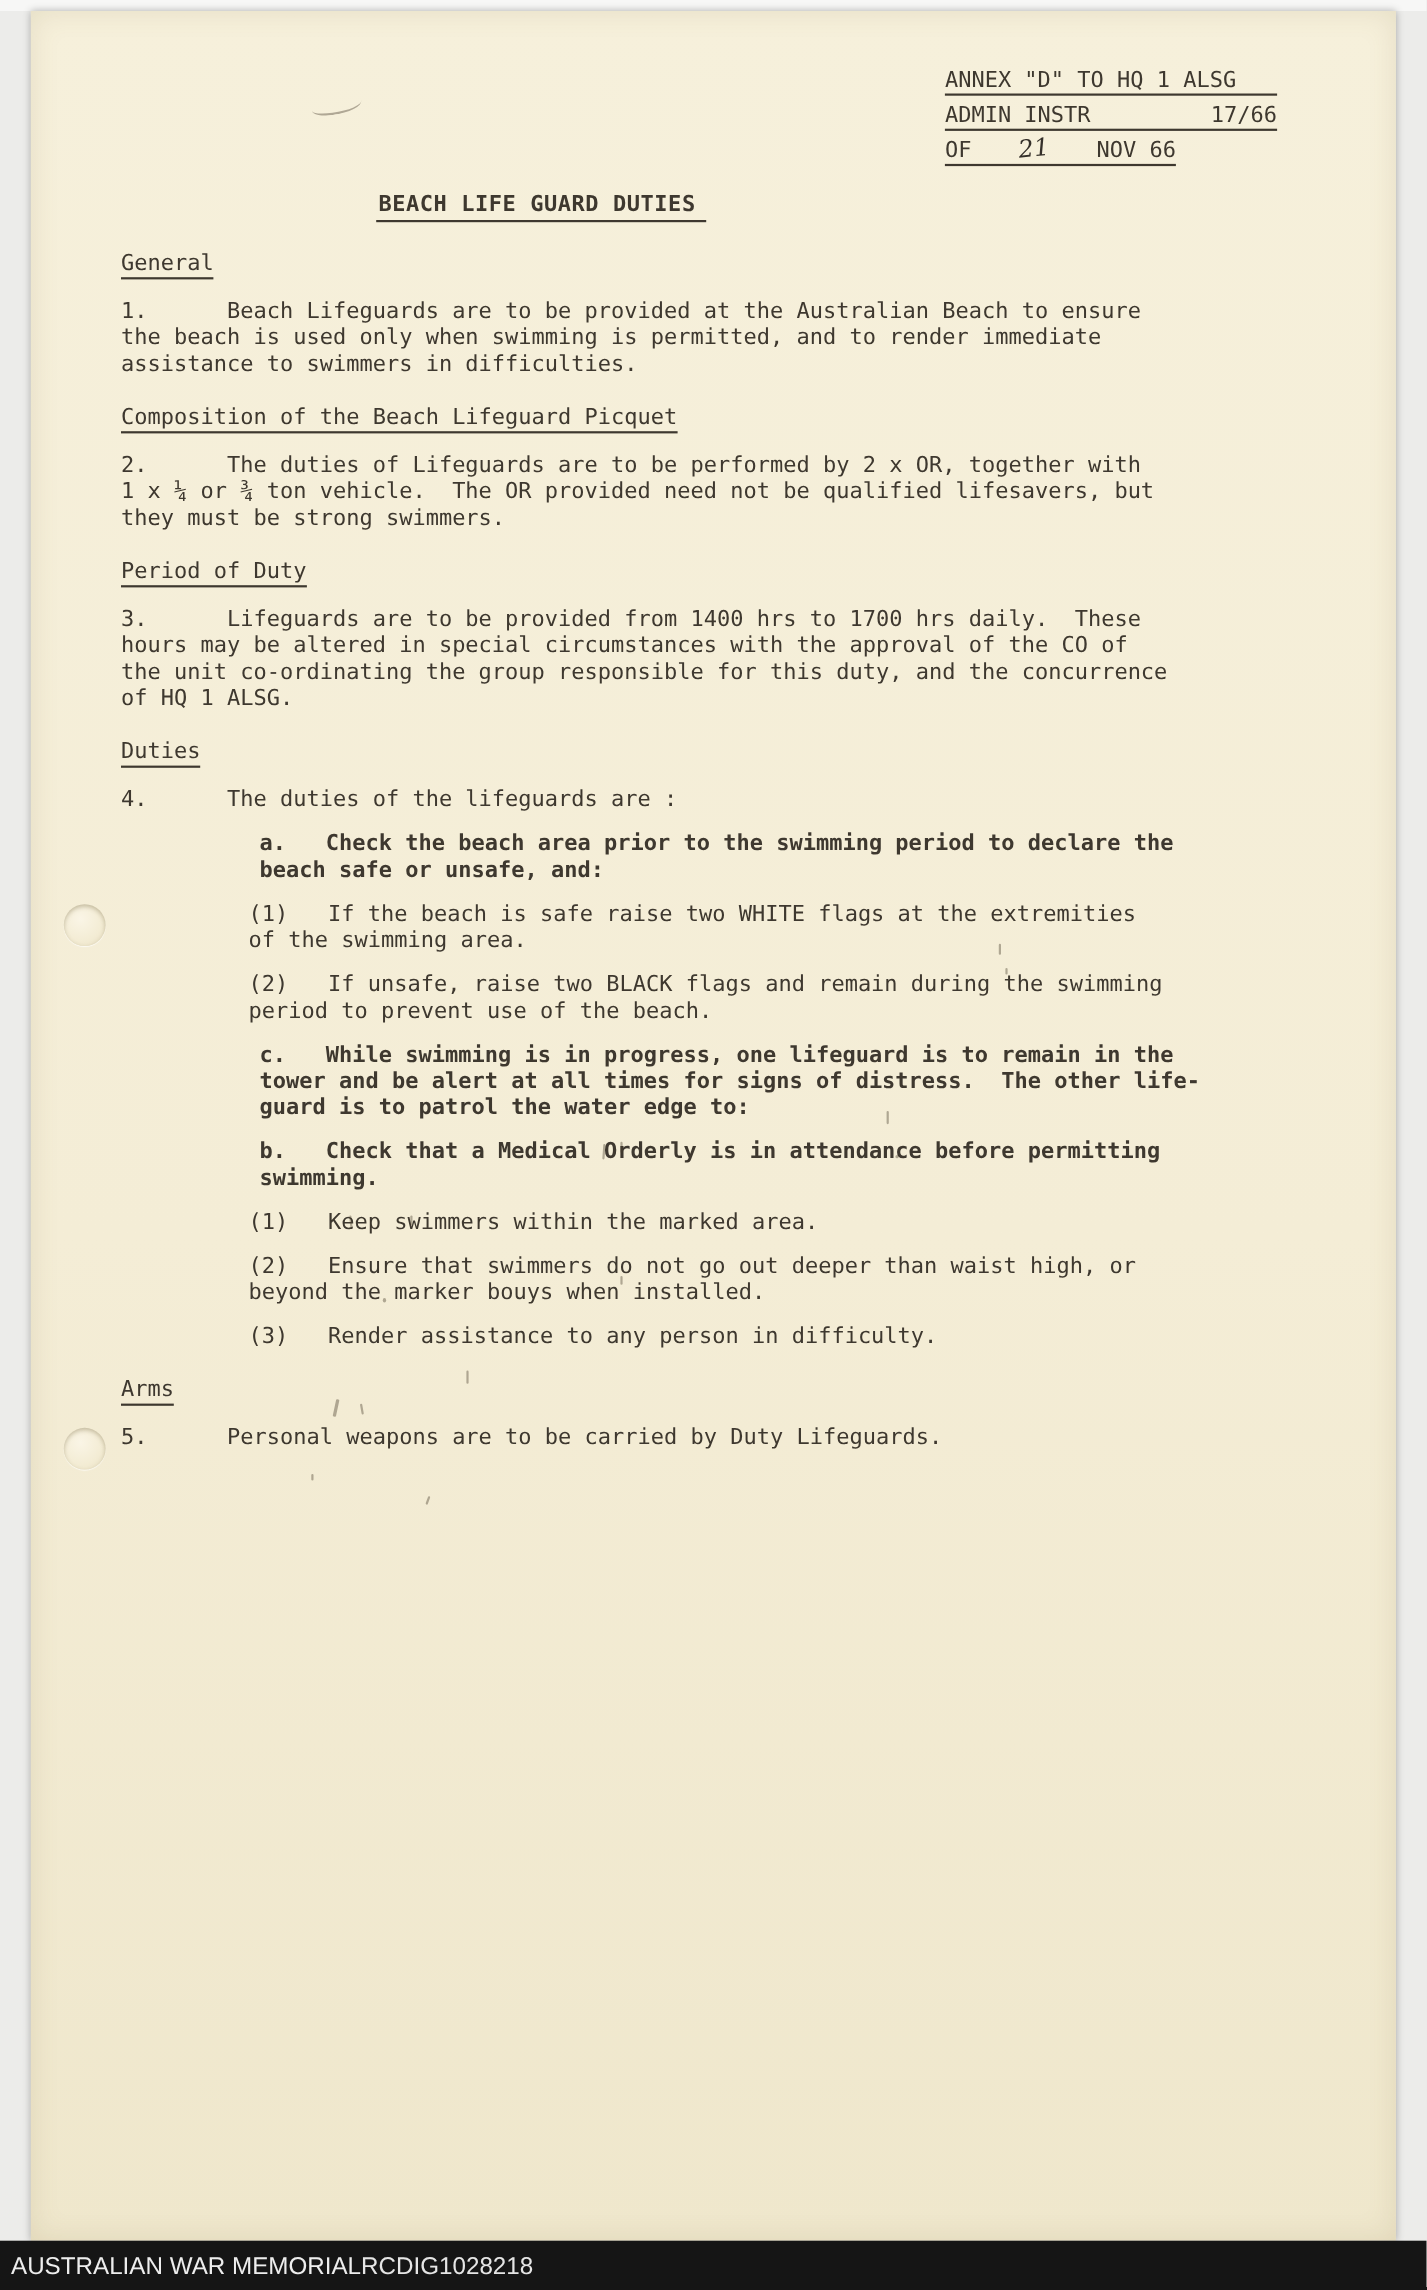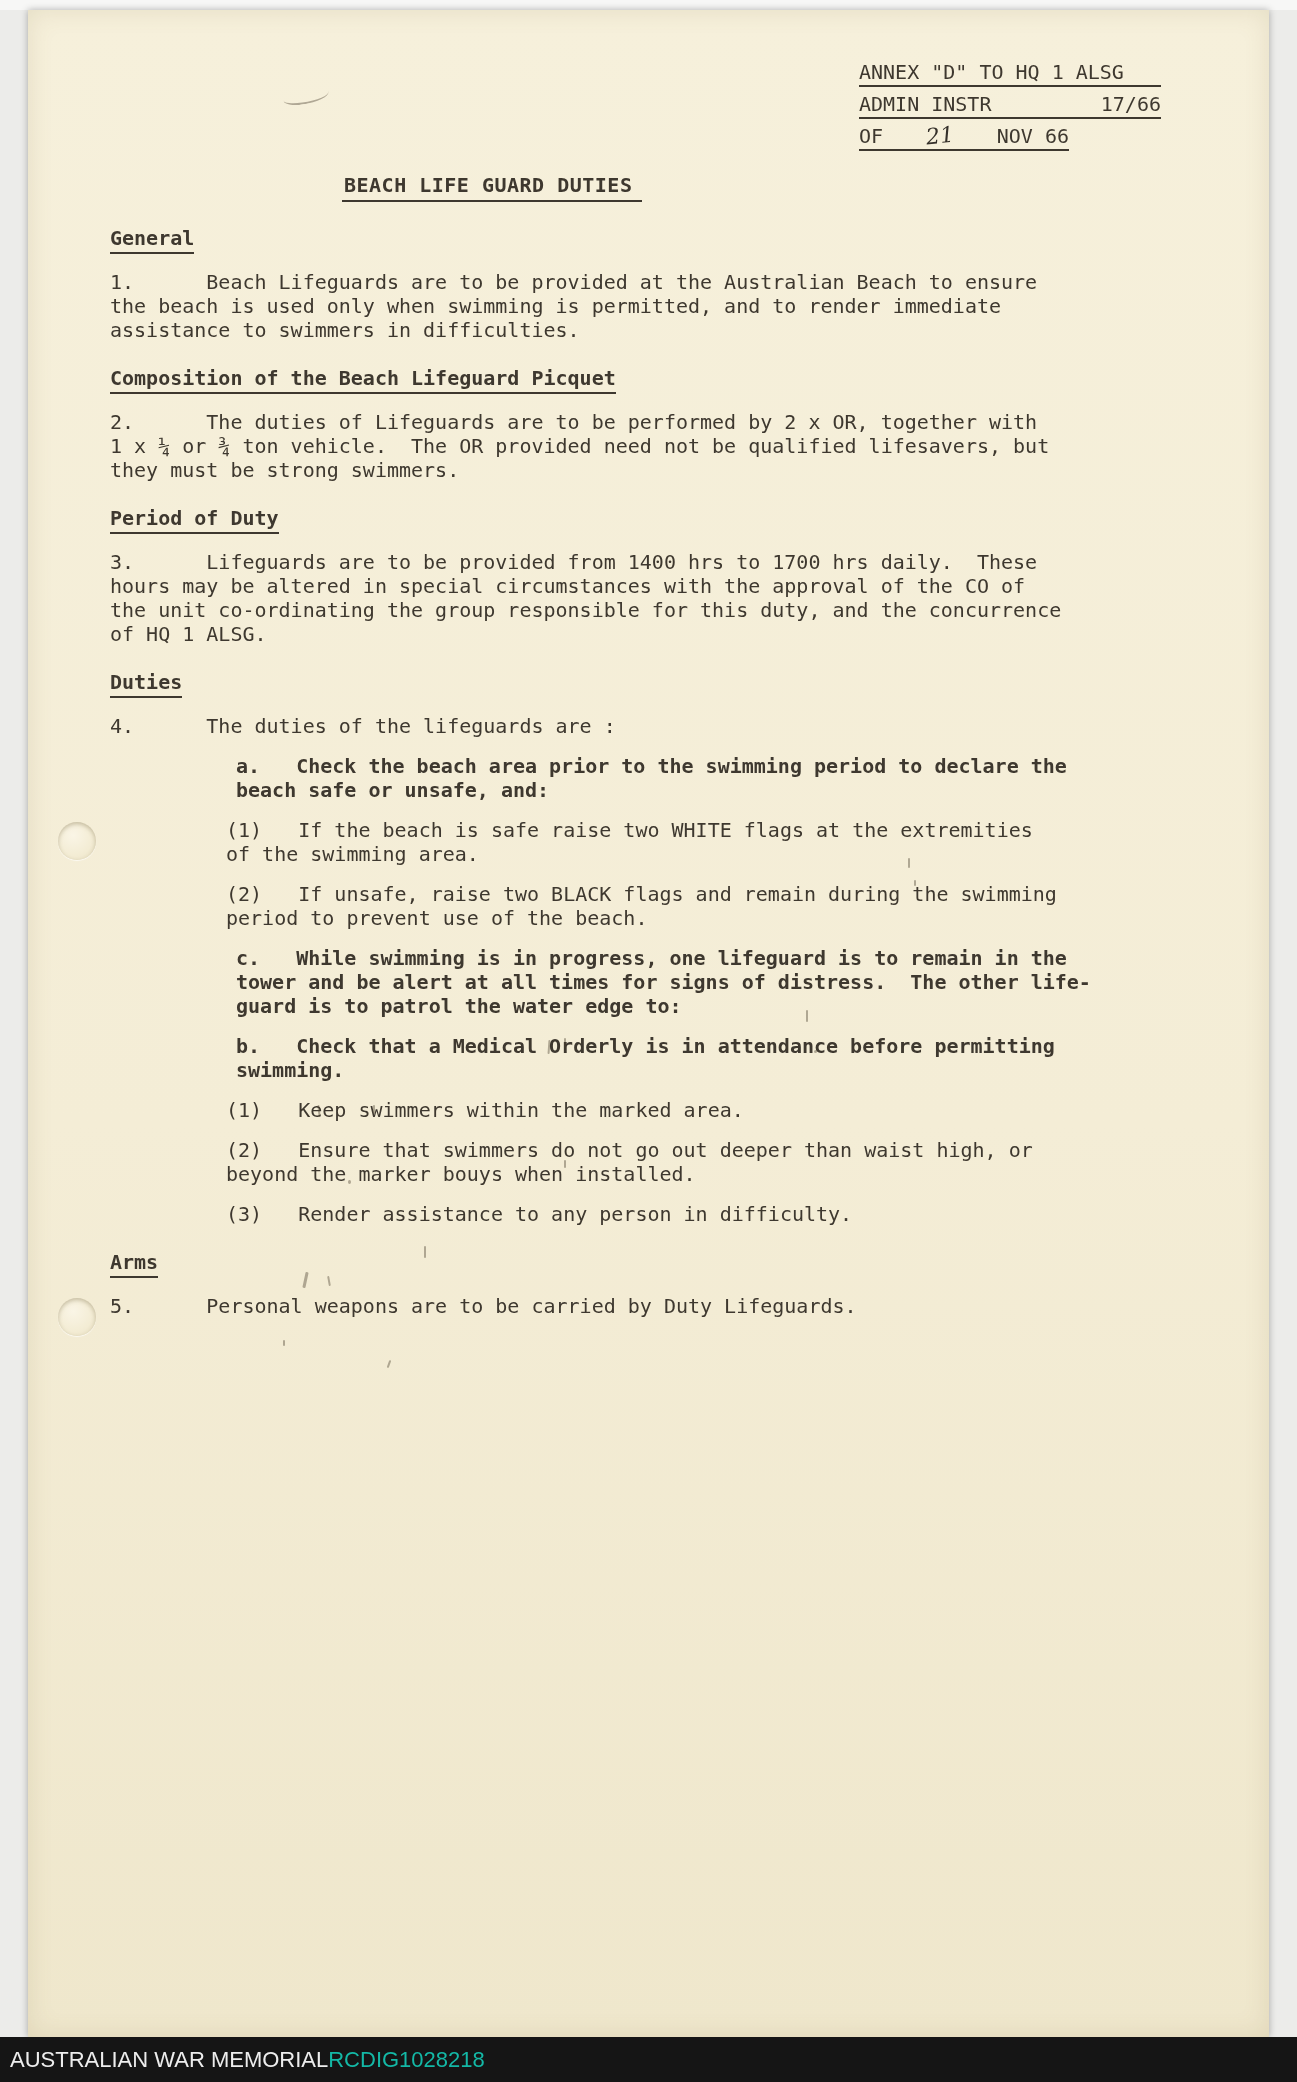--- a/index.html
+++ b/index.html
@@ -37,21 +37,21 @@
   }
 
   .title{
     font-size:20px;font-weight:bold;line-height:26px;
     display:inline-block;margin:16px 0 0 232px;
     border-bottom:2px solid #3e382f;padding:0 10px 2px 2px;
     white-space:pre;letter-spacing:.5px;
   }
 
   .sec{
-    font-size:20px;font-weight:bold;line-height:24px;
+    font-size:20px;font-weight:normal;line-height:24px;
     display:table;margin:24px 0 14px 0;
     border-bottom:2px solid #3e382f;padding-bottom:2px;
     white-space:pre;
   }
   .para{white-space:pre-wrap;margin:16px 0;}
   .ind1{margin-left:126px;font-weight:bold;}
   .ind2{margin-left:116px;}
 
   
   .hole{
@@ -88,21 +88,21 @@
   .s15{left:255px;top:1330px;width:2px;height:6px;}
 
   
   .footerbar{
     position:absolute;left:0;bottom:0;width:1297px;height:45px;
     background:#151515;color:#ededed;
     display:flex;align-items:center;justify-content:flex-start;
     box-sizing:border-box;padding:0 14px 0 10px;
     font-family:"Liberation Sans","DejaVu Sans",sans-serif;font-size:22px;
   }
-  .footerbar .ref{color:#14b8a6;}
+  .footerbar .ref{color:#e5e5e5;}
 </style>
 </head>
 <body>
 
 <div class="stage">
 
   <div class="paper">
 
     <div class="annex">
       <div class="annex-line">

